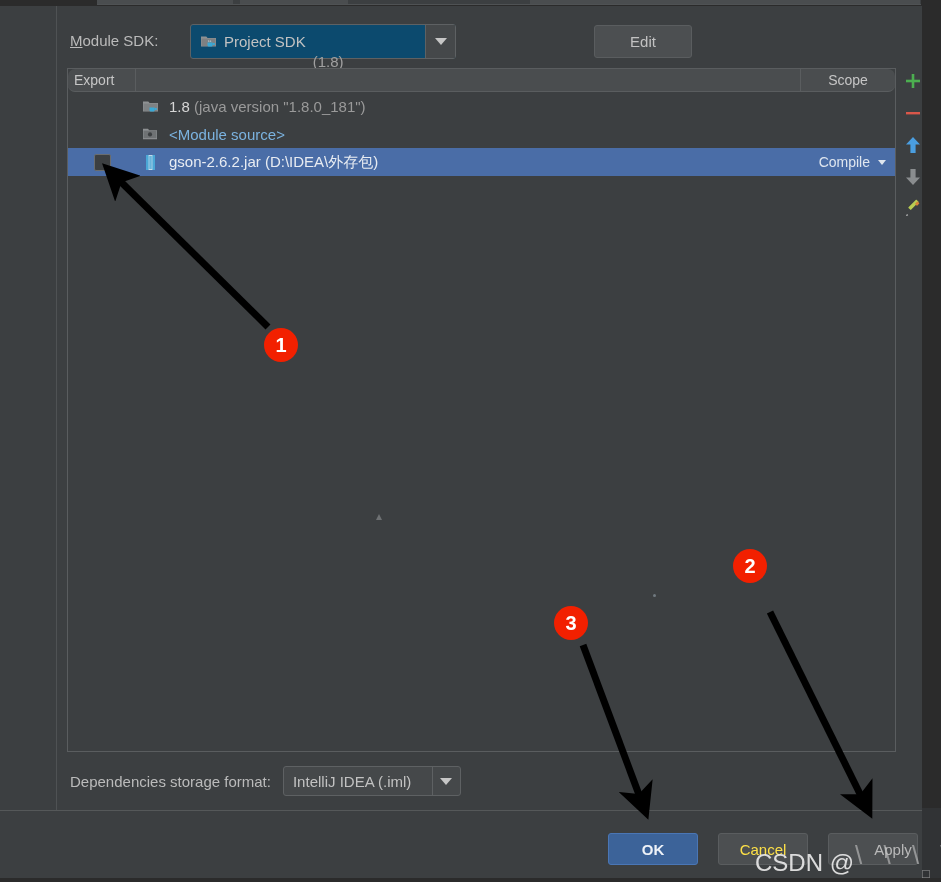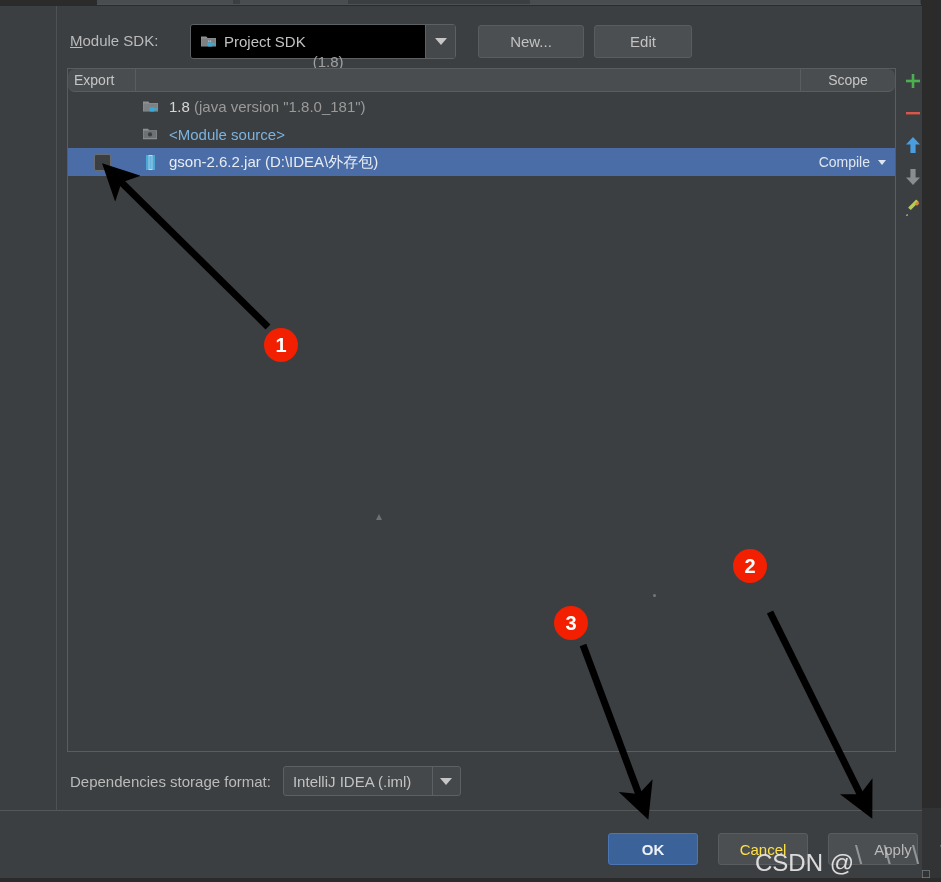--- a/index.html
+++ b/index.html
@@ -106,21 +106,21 @@
     font-size: 15px;
     color: #bbbbbb;
     white-space: nowrap;
   }
   .sdk-label u { text-decoration: underline; }
 
   .sdk-combo {
     position: absolute;
     left: 120px; top: 0;
     width: 266px; height: 35px;
-    background: #000000;
+    background: #0c4a6e;
     border: 1px solid #5e6163;
     border-radius: 3px;
     display: flex;
     align-items: center;
   }
   .sdk-combo-text {
     display: flex;
     align-items: center;
     gap: 7px;
     padding-left: 9px;
@@ -426,21 +426,20 @@
             </svg>
           </span>
           <span>Project SDK</span>
           <span class="ver">(1.8)</span>
         </div>
         <div class="combo-arrow-btn">
           <span class="tri-down"></span>
         </div>
       </div>
 
-      <div class="btn btn-new">New...</div>
       <div class="btn btn-edit">Edit</div>
     </div>
 
     <div class="table-wrap">
       <div class="table-head">
         <div class="th-export">Export</div>
         <div class="th-mid"></div>
         <div class="th-scope">Scope</div>
       </div>
 

